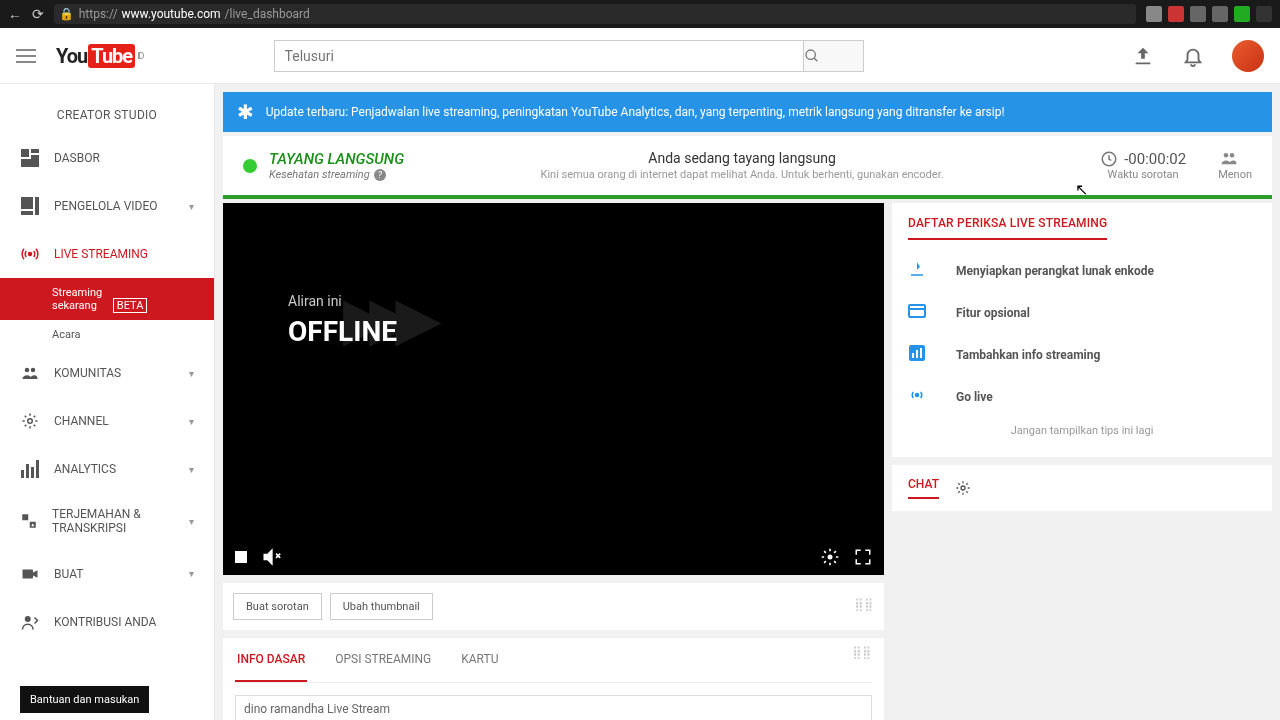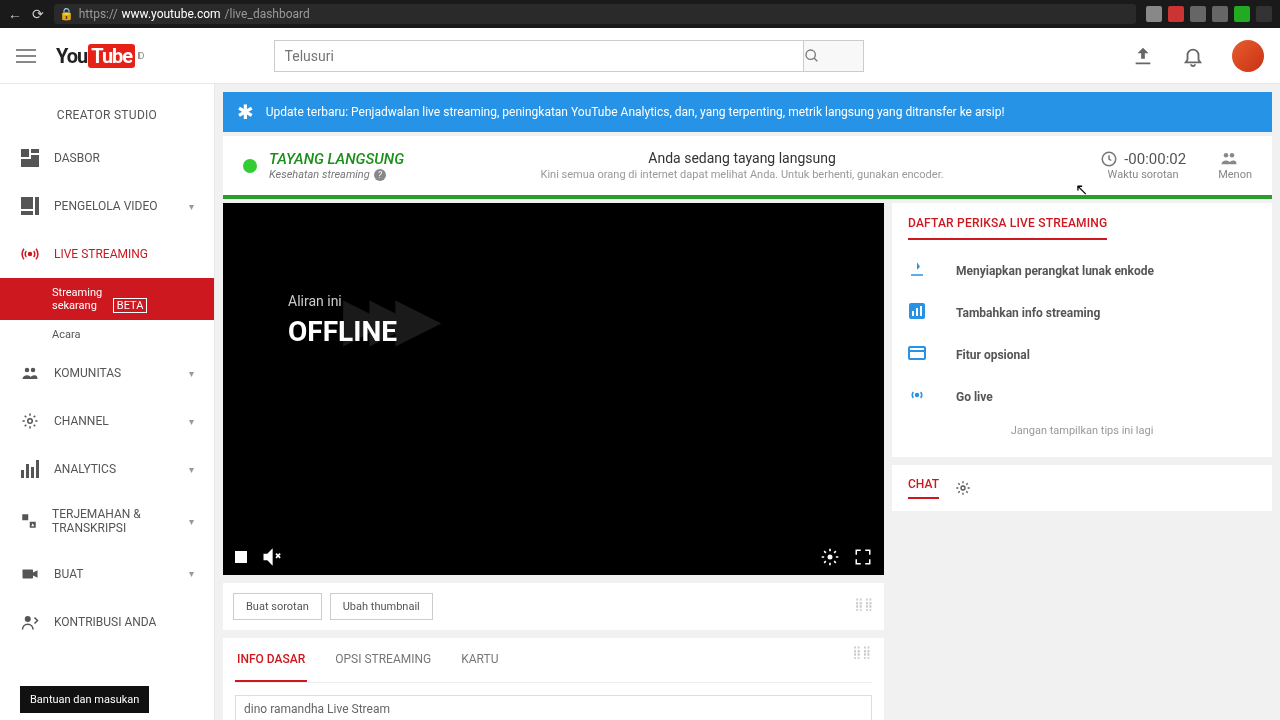--- a/index.html
+++ b/index.html
@@ -351,40 +351,40 @@
           <div class="check-item">
             <span class="ci-icon">
                 <svg width="18" height="18" viewBox="0 0 24 24" fill="#2793e6">
                   <path d="M12 3v10l-4-4 4 4 4-4M4 19h16v2H4z"></path>
                 </svg>
               </span>
             <span>Menyiapkan perangkat lunak enkode</span>
           </div>
           <div class="check-item">
             <span class="ci-icon">
+                <svg width="18" height="14" viewBox="0 0 18 14" fill="none" stroke="#2793e6" stroke-width="2">
+                  <rect x="1" y="1" width="16" height="12" rx="1"></rect>
+                  <line x1="1" y1="5" x2="17" y2="5"></line>
+                </svg>
+              </span>
+            <span>Fitur opsional</span>
+          </div>
+          <div class="check-item">
+            <span class="ci-icon">
                 <svg width="16" height="16" viewBox="0 0 16 16" fill="#2793e6">
                   <rect width="16" height="16" rx="2"></rect>
                   <rect x="3" y="8" width="2" height="5" fill="#fff"></rect>
                   <rect x="7" y="5" width="2" height="8" fill="#fff"></rect>
                   <rect x="11" y="3" width="2" height="10" fill="#fff"></rect>
                 </svg>
               </span>
             <span>Tambahkan info streaming</span>
           </div>
           <div class="check-item">
             <span class="ci-icon">
-                <svg width="18" height="14" viewBox="0 0 18 14" fill="none" stroke="#2793e6" stroke-width="2">
-                  <rect x="1" y="1" width="16" height="12" rx="1"></rect>
-                  <line x1="1" y1="5" x2="17" y2="5"></line>
-                </svg>
-              </span>
-            <span>Fitur opsional</span>
-          </div>
-          <div class="check-item">
-            <span class="ci-icon">
                 <svg width="18" height="18" viewBox="0 0 24 24" fill="none" stroke="#2793e6" stroke-width="2">
                   <circle cx="12" cy="12" r="2" fill="#2793e6"></circle>
                   <path d="M7 8a7 7 0 000 8M17 8a7 7 0 010 8"></path>
                 </svg>
               </span>
             <span>Go live</span>
           </div>
           <div class="tips">Jangan tampilkan tips ini lagi</div>
         </div>
 

